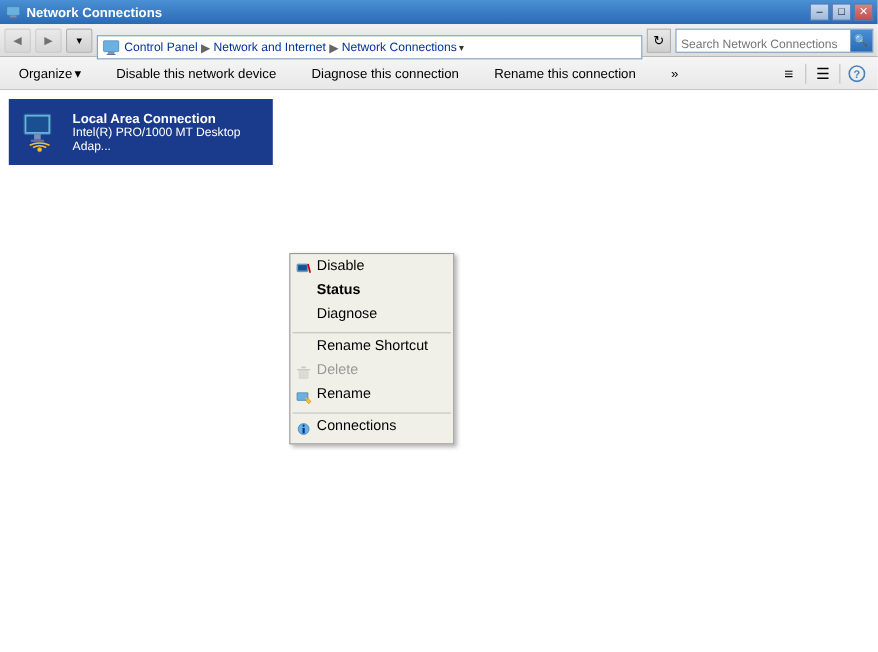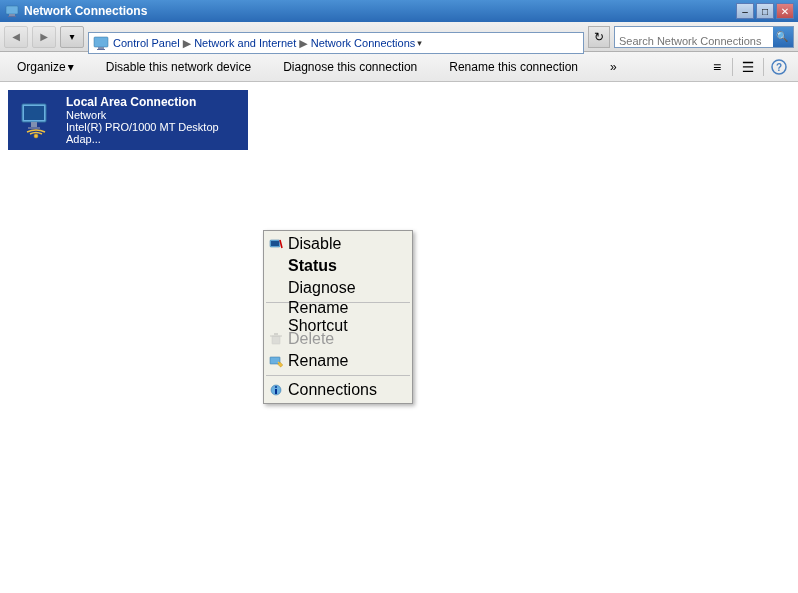--- a/index.html
+++ b/index.html
@@ -235,23 +235,23 @@
       background: #f0f0e8;
       border: 1px solid #999;
       box-shadow: 2px 2px 4px rgba(0,0,0,0.3);
       z-index: 1000;
       padding: 2px 0;
     }
     .ctx-item {
       height: 22px;
       padding: 0 20px 0 24px;
       display: flex;
-      align-items: center;
-      cursor: pointer;
-      font-size: 16px;
+      align-items: flex-start;
+      cursor: pointer;
+      font-size: 13px;
       color: #000;
       position: relative;
     }
     .ctx-item.bold {
       font-weight: bold;
     }
     .ctx-item.disabled {
       color: #999;
       cursor: default;
     }
@@ -363,21 +363,20 @@
         <rect x="15" y="22" width="6" height="5" fill="#8090b0"></rect>
         <rect x="12" y="27" width="12" height="2" fill="#6070a0"></rect>
 
         <circle cx="20" cy="36" r="2" fill="#f0c040" stroke="#c09020" stroke-width="0.5"></circle>
         <path d="M14 34 Q20 31 26 34" fill="none" stroke="#f0c040" stroke-width="1.5"></path>
         <path d="M11 32 Q20 28 29 32" fill="none" stroke="#f0c040" stroke-width="1.5"></path>
       </svg>
     </div>
     <div class="network-info">
       <div class="network-name">Local Area Connection</div>
-      <div class="network-type">Network</div>
       <div class="network-adapter">Intel(R) PRO/1000 MT Desktop Adap...</div>
     </div>
   </div>
 
   <div id="context-menu">
 
     <div class="ctx-item">
       <span class="ctx-icon">
         <svg width="14" height="14" viewBox="0 0 14 14">
           <rect x="1" y="3" width="10" height="7" rx="1" fill="#6ab0e0" stroke="#3070a0" stroke-width="0.5"></rect>

